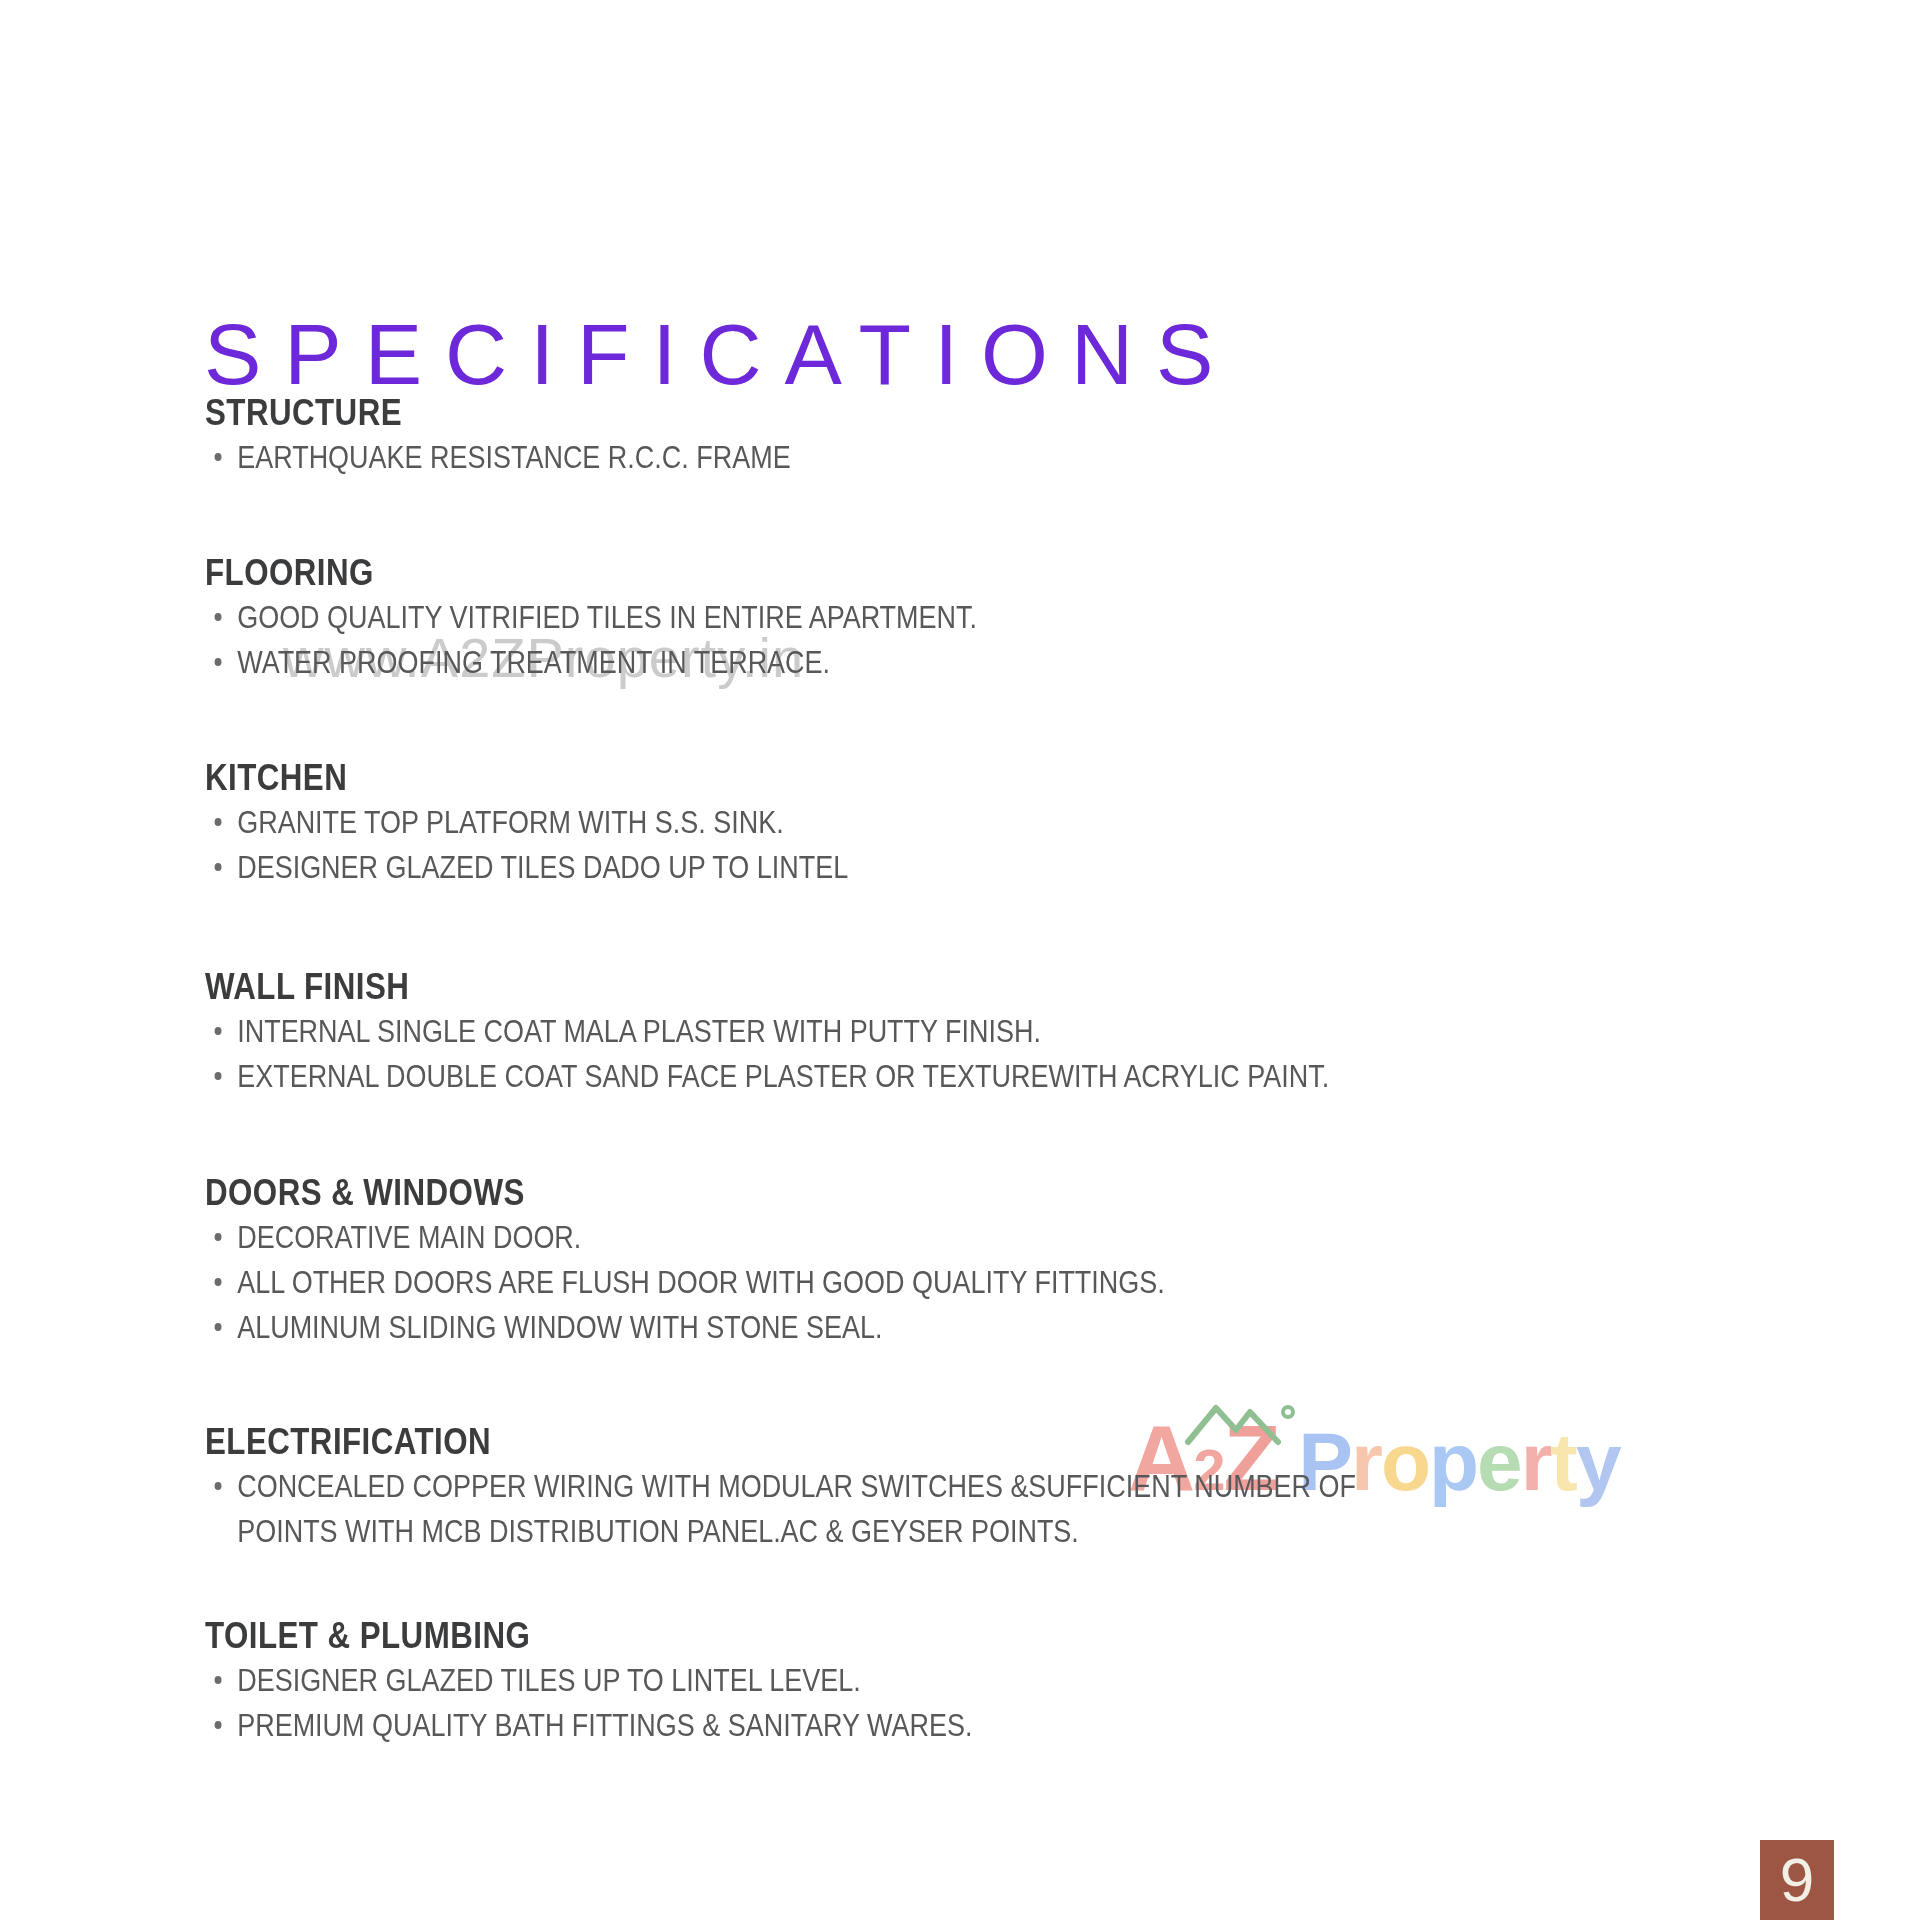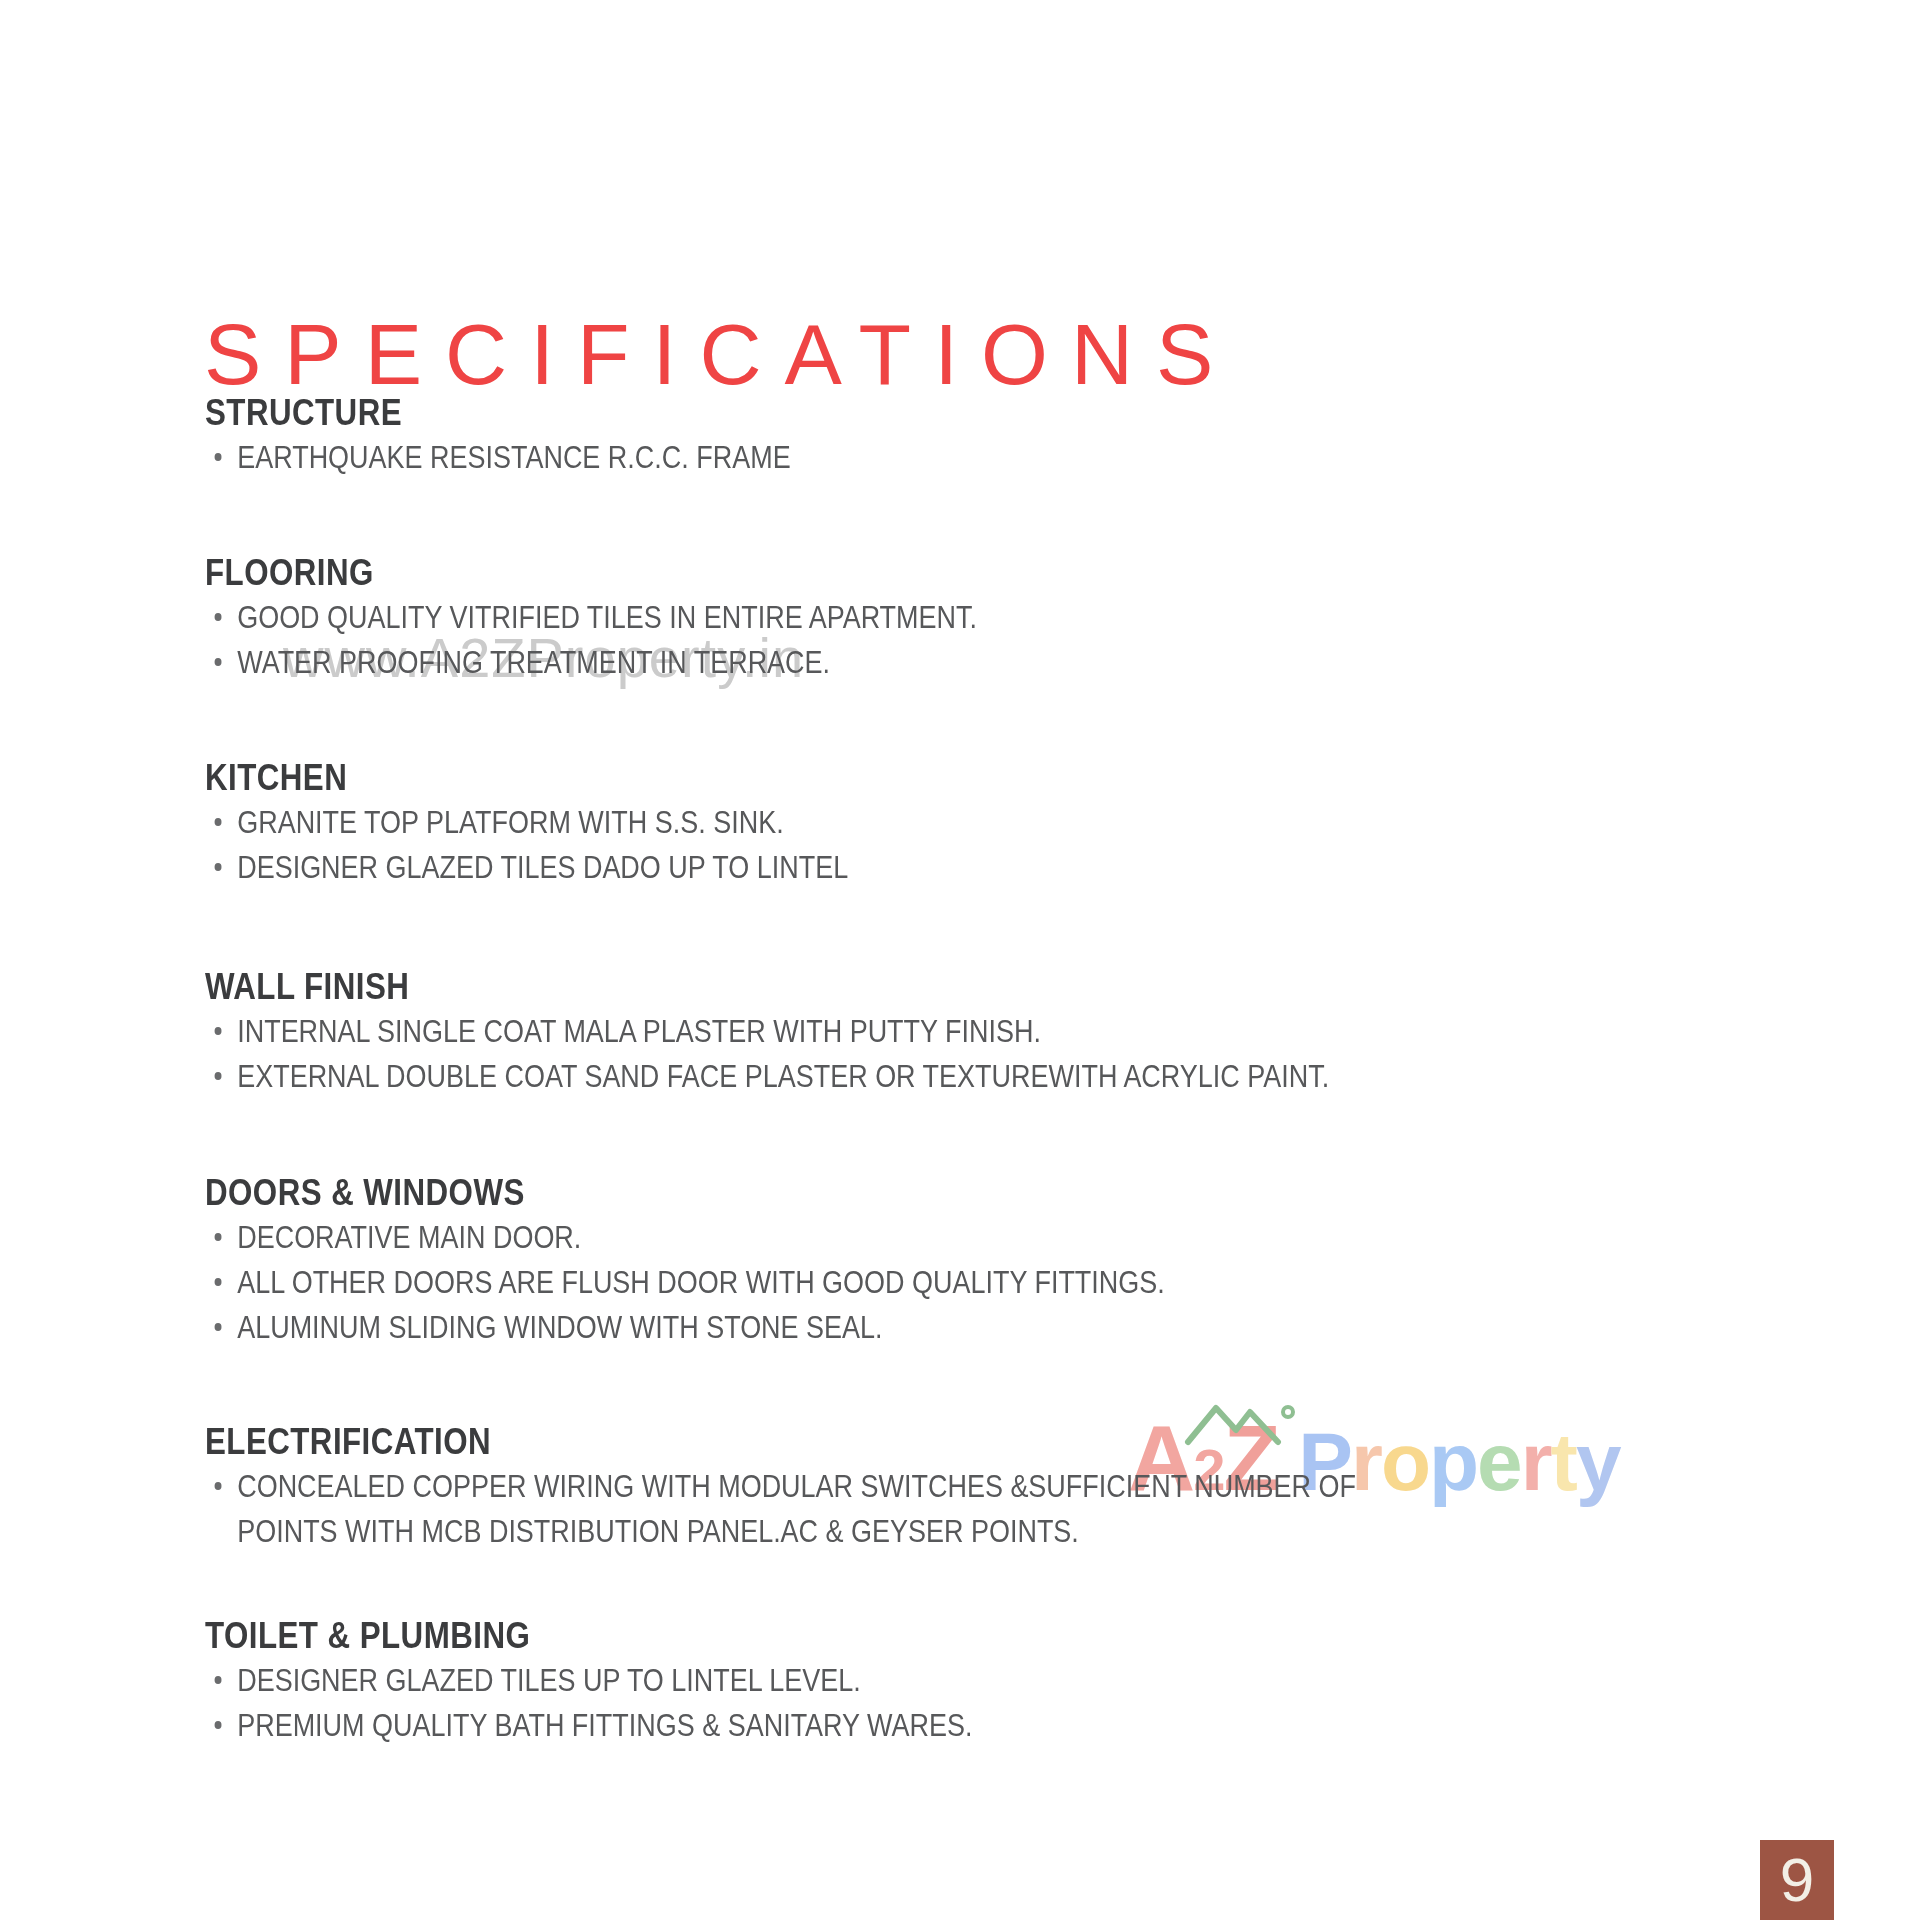--- a/index.html
+++ b/index.html
@@ -62,21 +62,21 @@
   <div class="wm-url" style="color: rgb(203, 203, 203);">www.A2ZProperty.in</div>
 
   <div class="wm-logo">
     <svg class="roof" viewBox="0 0 126 48" aria-hidden="true">
       <path d="M8 44 L36 10 L56 32 L70 14 L98 44" fill="none" stroke="#8fbf92" stroke-width="6" stroke-linecap="round" stroke-linejoin="round"></path>
       <circle cx="108" cy="14" r="5" fill="none" stroke="#8fbf92" stroke-width="4"></circle>
     </svg>
     <div class="txt"><span class="big" style="color: rgb(242, 166, 160);">A</span><span class="small" style="color: rgb(242, 166, 160);">2</span><span class="big" style="color: rgb(240, 160, 154);">Z</span><span class="prop" style="color: rgb(169, 196, 243);">P</span><span class="prop" style="margin-left: 0px; color: rgb(246, 199, 172);">r</span><span class="prop" style="margin-left: 0px; color: rgb(248, 216, 142);">o</span><span class="prop" style="margin-left: 0px; color: rgb(169, 201, 244);">p</span><span class="prop" style="margin-left: 0px; color: rgb(181, 220, 178);">e</span><span class="prop" style="margin-left: 0px; color: rgb(243, 176, 171);">r</span><span class="prop" style="margin-left: 0px; color: rgb(249, 230, 173);">t</span><span class="prop" style="margin-left: 0px; color: rgb(177, 198, 240);">y</span></div>
   </div>
 
-  <h1 class="title" style="color: #ef4444; text-align: right;">SPECIFICATIONS</h1>
+  <h1 class="title" style="color: #6d28d9; text-align: right;">SPECIFICATIONS</h1>
 
   <div id="sections-host">
       <section class="section" style="top: 393px;">
     <h2 class="heading">STRUCTURE</h2>
     <ul class="items">
           <li>EARTHQUAKE RESISTANCE R.C.C. FRAME</li>
         </ul>
   </section>
       <section class="section" style="top: 553px;">
     <h2 class="heading">FLOORING</h2>

